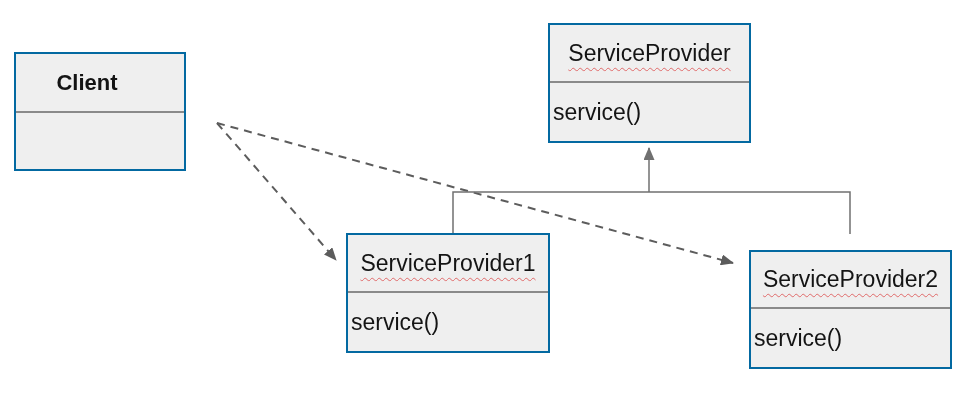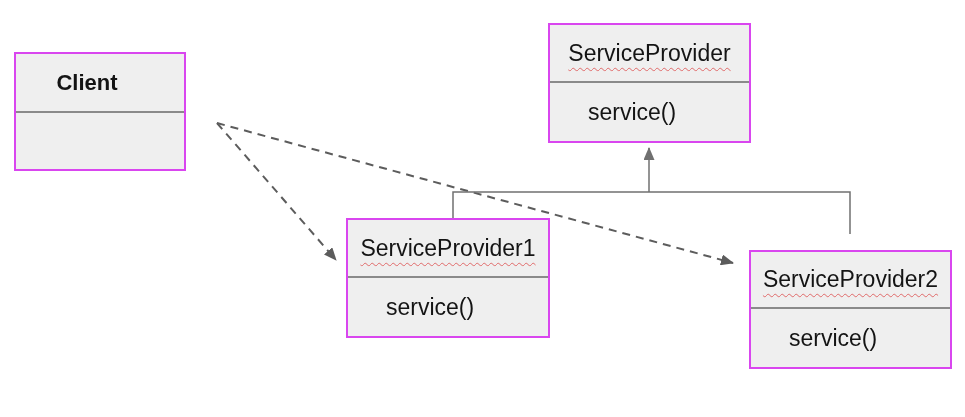--- a/index.html
+++ b/index.html
@@ -14,39 +14,39 @@
   .edges {
     position: absolute;
     left: 0; top: 0;
     width: 965px; height: 417px;
     pointer-events: none;
   }
   .uml-box {
     position: absolute;
     box-sizing: border-box;
     background: #efefef;
-    border: 2px solid #d946ef;
+    border: 2px solid #0369a1;
     display: flex;
     flex-direction: column;
   }
   .uml-title {
     box-sizing: border-box;
     display: flex;
     align-items: center;
     justify-content: center;
     border-bottom: 2px solid #8a8a8a;
     font-size: 23px;
     color: #141414;
     white-space: nowrap;
   }
   .uml-body {
     flex: 1;
     display: flex;
     align-items: center;
-    padding-left: 38px;
+    padding-left: 3px;
     font-size: 23px;
     color: #141414;
     white-space: nowrap;
   }
   .squiggle {
     text-decoration-line: underline;
     text-decoration-style: wavy;
     text-decoration-color: #e06a6a;
     text-decoration-thickness: 1px;
     text-underline-offset: 6px;
@@ -92,21 +92,21 @@
 
   <div class="uml-box" style="left:548px; top:23px; width:203px; height:120px;">
     <div class="uml-title" style="height:58px;">
       <span class="squiggle">ServiceProvider</span>
     </div>
     <div class="uml-body">
       <span>service()</span>
     </div>
   </div>
 
-  <div class="uml-box" style="left:346px; top:218px; width:204px; height:120px;">
+  <div class="uml-box" style="left:346px; top:233px; width:204px; height:120px;">
     <div class="uml-title" style="height:58px;">
       <span class="squiggle">ServiceProvider1</span>
     </div>
     <div class="uml-body">
       <span>service()</span>
     </div>
   </div>
 
   <div class="uml-box" style="left:749px; top:234px; width:203px; height:119px;margin-top:16px;">
     <div class="uml-title" style="height:57px;">

